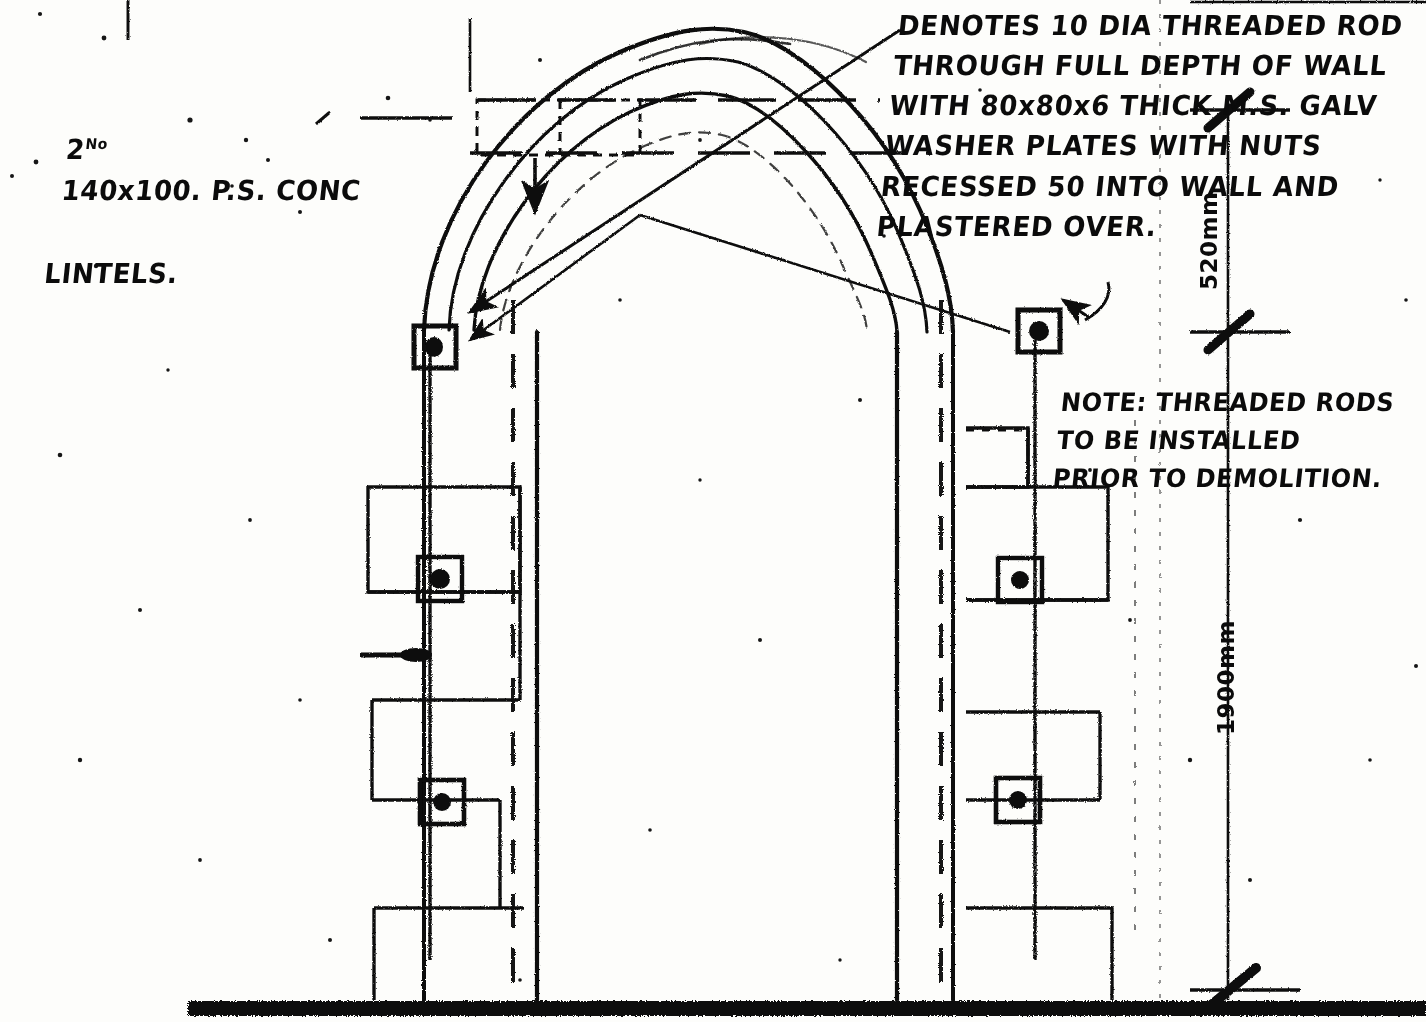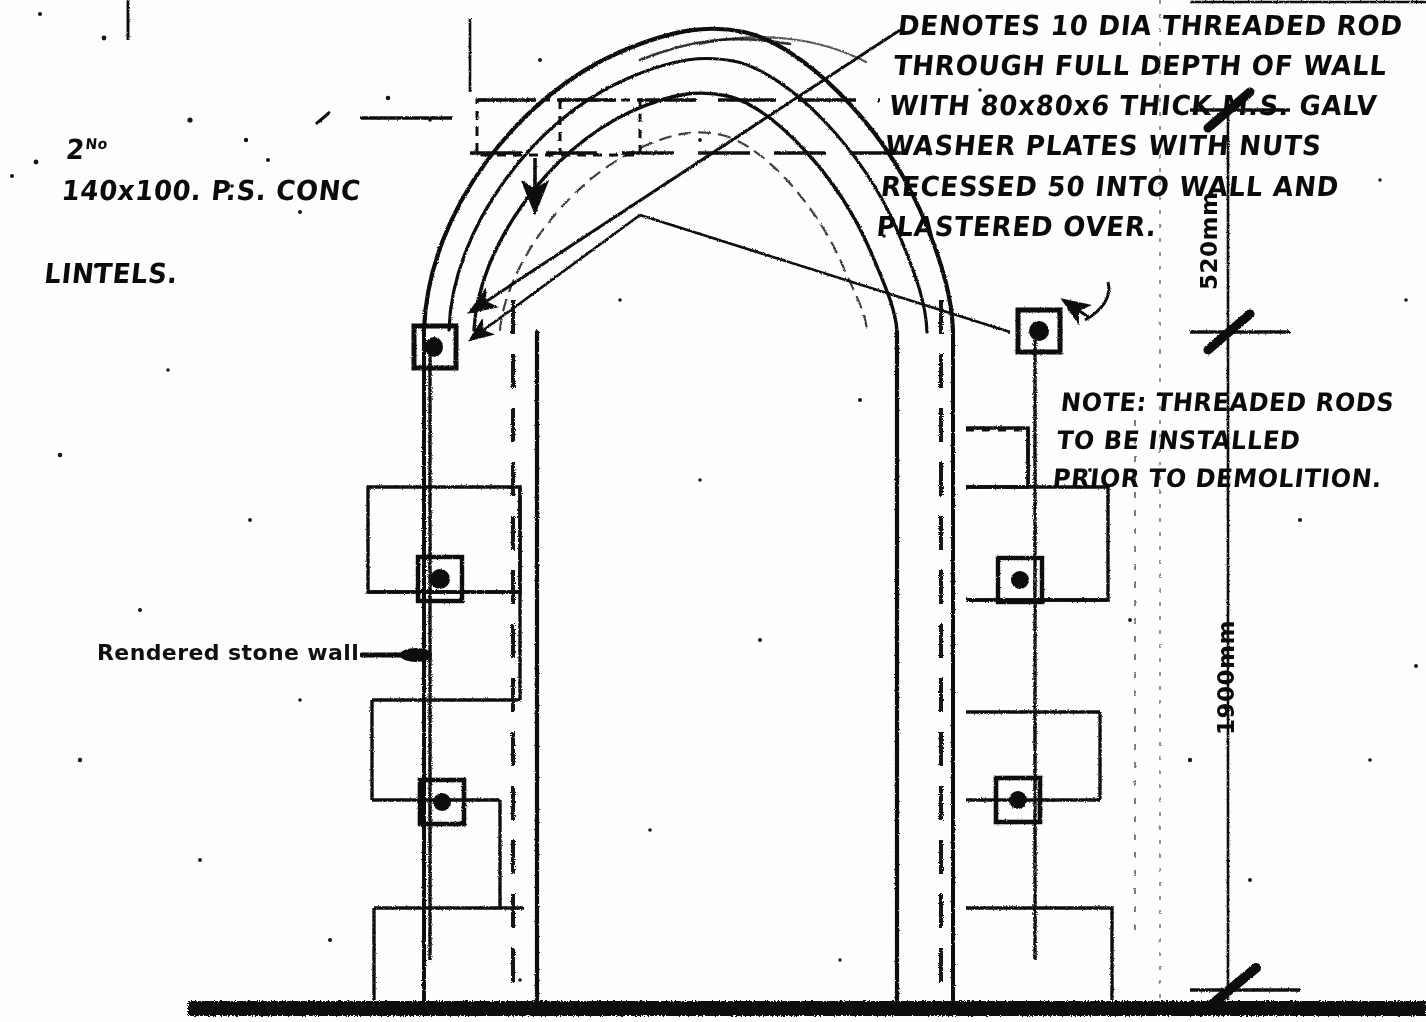--- a/index.html
+++ b/index.html
@@ -326,19 +326,18 @@
   <div class="hand skew" id="note-install">NOTE: THREADED RODS
 TO BE INSTALLED
 PRIOR TO DEMOLITION.</div>
 
   <div class="hand skew" id="note-lintel">
     <span>2</span><span class="sup-no">No</span>
     <span>140x100. P.S. CONC</span>
     <span class="ln2">LINTELS.</span>
   </div>
 
-  <div id="label-wall">Rendered stone wall</div>
 
   <div class="dimtext" id="dim-520">520mm</div>
 
   <div class="dimtext" id="dim-1900">1900mm</div>
 
 </div>
 
 </body></html>

